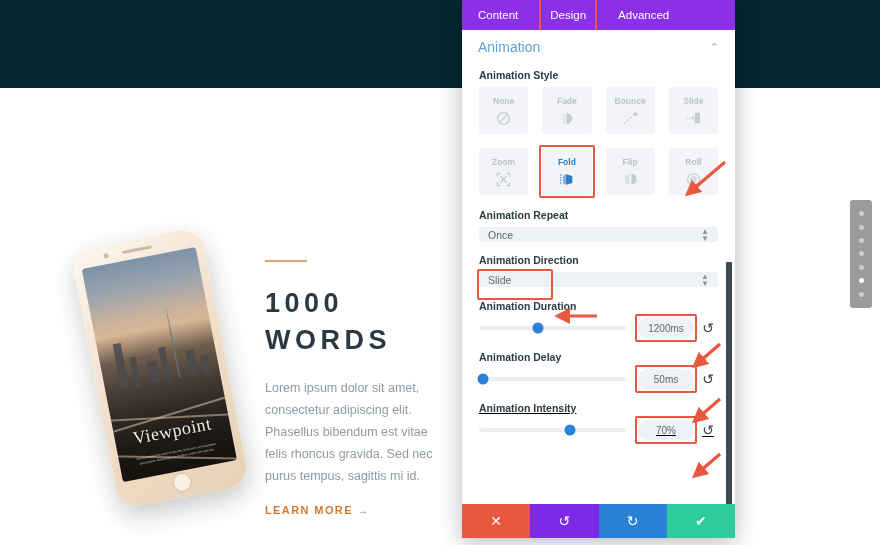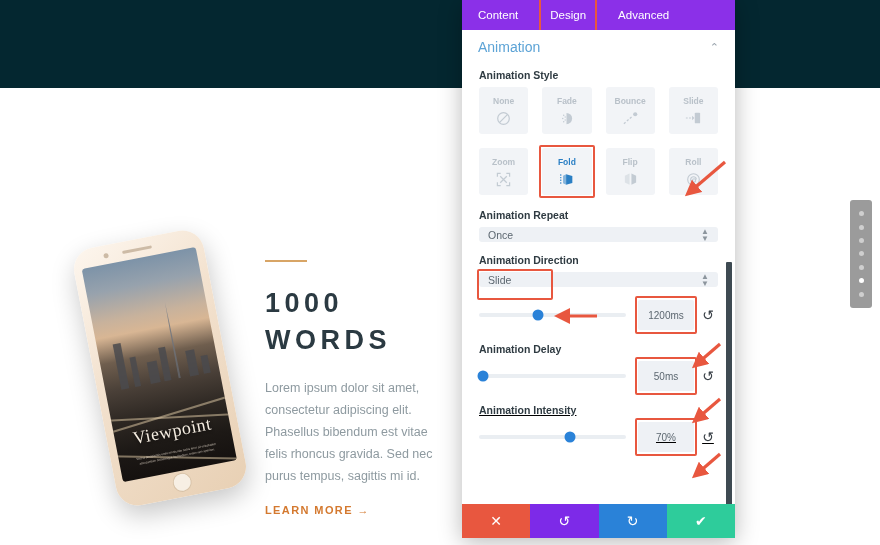--- a/index.html
+++ b/index.html
@@ -200,21 +200,21 @@
   .track {
     flex: 1; height: 4px; background: #eaeef2; border-radius: 3px;
     position: relative; margin-right: 12px;
   }
   .knob {
     position: absolute; top: 50%; width: 11px; height: 11px;
     border-radius: 50%; background: #2a82d8;
     transform: translate(-50%,-50%);
   }
   .numbox {
-    width: 56px; height: 30px; background: #eef1f5; border-radius: 2px;
+    width: 56px; height: 20px; background: #eef1f5; border-radius: 10px;
     font-size: 10px; color: #5c6770;
     display: flex; align-items: center; justify-content: center;
     position: relative; flex: none;
   }
   .numbox.boxed::after {
     content: ""; position: absolute; left: -3px; right: -3px; top: -4px; bottom: -4px;
     border: 2px solid #e8573f; border-radius: 2px;
   }
   .reset {
     width: 20px; text-align: center; color: #3a4148; font-size: 14px;
@@ -406,20 +406,21 @@
 
       <div class="field" style="margin-top:12px;">
         <div class="field-label">Animation Direction</div>
         <div class="select hl-left">
           <span>Slide</span>
           <span class="caret">▲<br>▼</span>
         </div>
       </div>
 
       <div class="field" style="margin-top:13px;">
+        <div class="field-label">Animation Duration</div>
         <div class="slider-row">
           <div class="track">
             <div class="knob" id="knob-dur" style="left: 40%;"></div>
           </div>
           <div class="numbox boxed">1200ms</div>
           <div class="reset">↺</div>
         </div>
       </div>
 
       <div class="field" style="margin-top:13px;">

